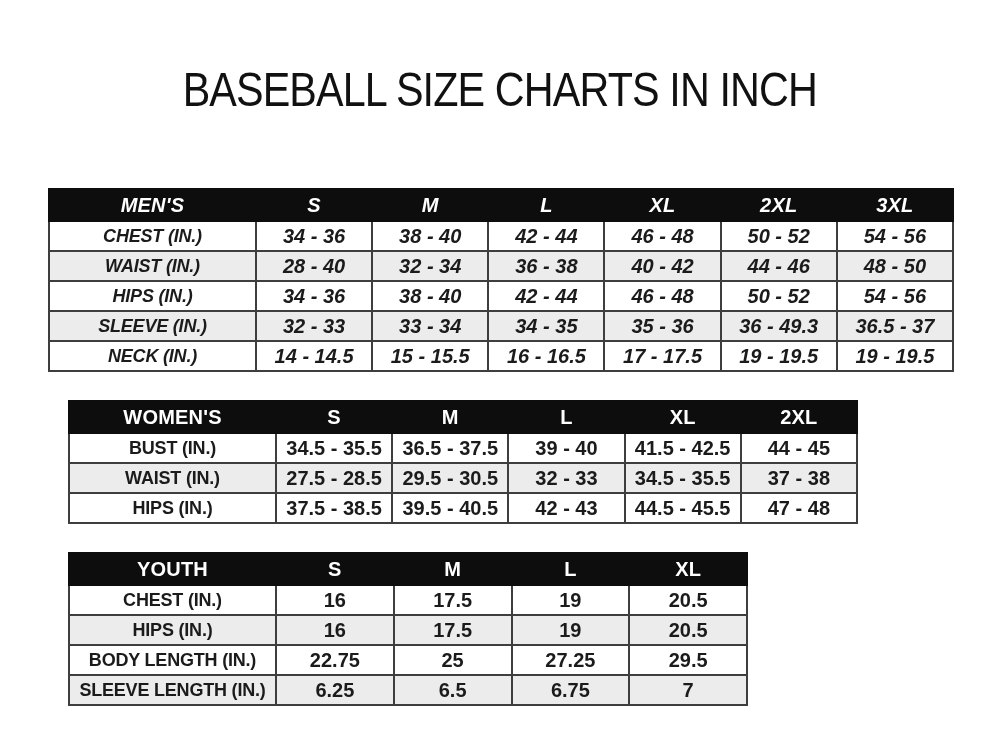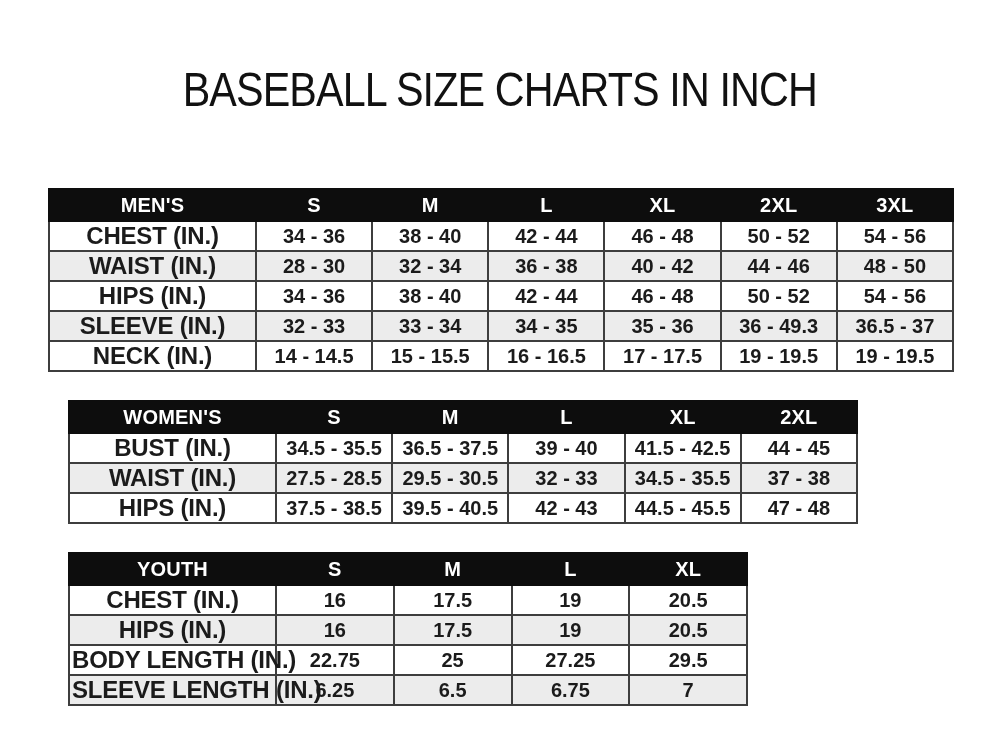--- a/index.html
+++ b/index.html
@@ -34,21 +34,21 @@
     transform-origin: center;
     letter-spacing: -1px;
   }
   .tables { margin-left: 48px; }
   table.size-table {
     border-collapse: collapse;
     table-layout: fixed;
     border: 2px solid var(--border);
     color: var(--text);
   }
-  table.size-table.first { margin-top: 74px; }
+  table.size-table.first { margin-top: 74px; font-style: italic; }
   table.size-table + table.size-table { margin-top: 28px; margin-left: 20px; }
   table.size-table th {
     background: var(--header-bg);
     color: var(--header-text);
     border: 2px solid var(--header-bg);
     height: 32px;
     font-size: 20px;
     font-weight: 700;
     text-align: center;
     vertical-align: middle;
@@ -57,21 +57,21 @@
   table.size-table td {
     border: 2px solid var(--border);
     height: 30px;
     font-size: 20px;
     font-weight: 700;
     text-align: center;
     vertical-align: middle;
     padding: 0 2px;
     white-space: nowrap;
   }
-  table.size-table td.row-label { font-size: 24px; letter-spacing: -0.2px; }
+  table.size-table td.row-label { font-size: 18px; letter-spacing: -0.2px; }
   table.size-table tbody tr:nth-child(even) { background: var(--stripe); }
   table.size-table tbody tr:nth-child(odd)  { background: #ffffff; }
 </style>
 </head>
 <body>
 
 <div class="page">
   <h1 class="title">
     <span class="condense">BASEBALL SIZE CHARTS IN INCH</span>
   </h1>
@@ -103,21 +103,21 @@
             <td class="row-label">CHEST (IN.)</td>
             <td class="value-cell">34 - 36</td>
             <td class="value-cell">38 - 40</td>
             <td class="value-cell">42 - 44</td>
             <td class="value-cell">46 - 48</td>
             <td class="value-cell">50 - 52</td>
             <td class="value-cell">54 - 56</td>
           </tr>
           <tr>
             <td class="row-label">WAIST (IN.)</td>
-            <td class="value-cell">28 - 30</td>
+            <td class="value-cell">28 - 40</td>
             <td class="value-cell">32 - 34</td>
             <td class="value-cell">36 - 38</td>
             <td class="value-cell">40 - 42</td>
             <td class="value-cell">44 - 46</td>
             <td class="value-cell">48 - 50</td>
           </tr>
           <tr>
             <td class="row-label">HIPS (IN.)</td>
             <td class="value-cell">34 - 36</td>
             <td class="value-cell">38 - 40</td>

